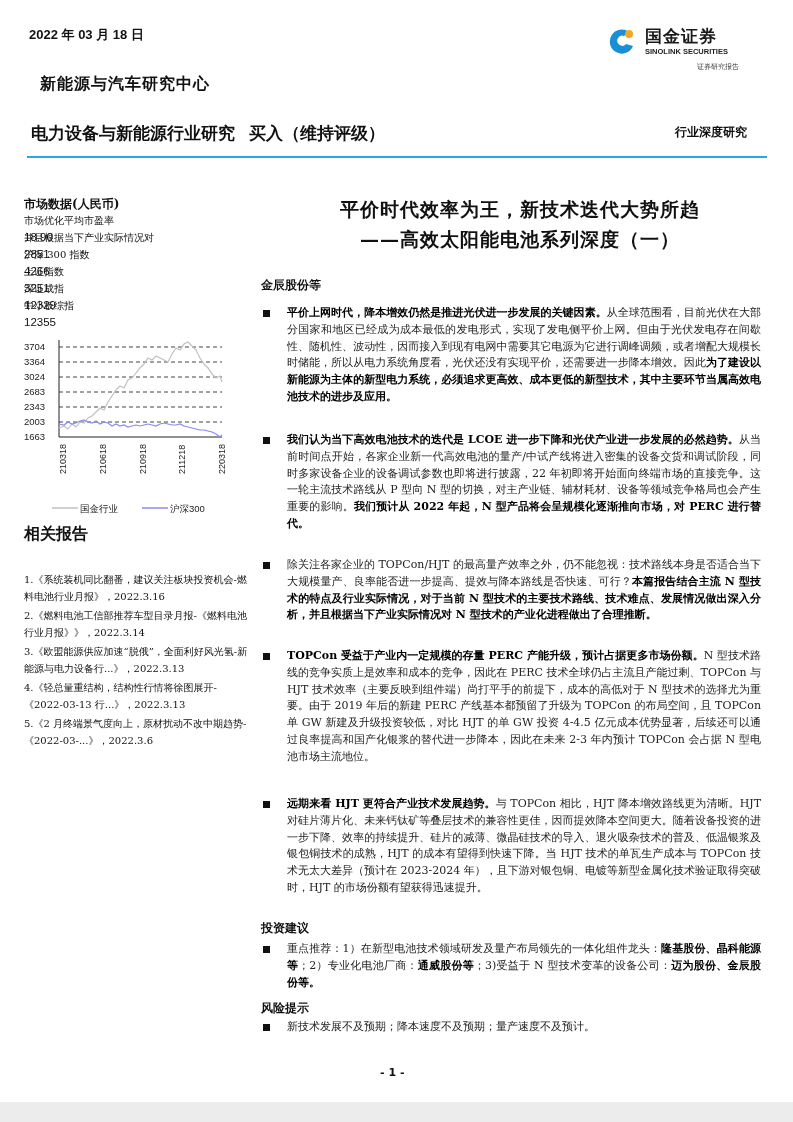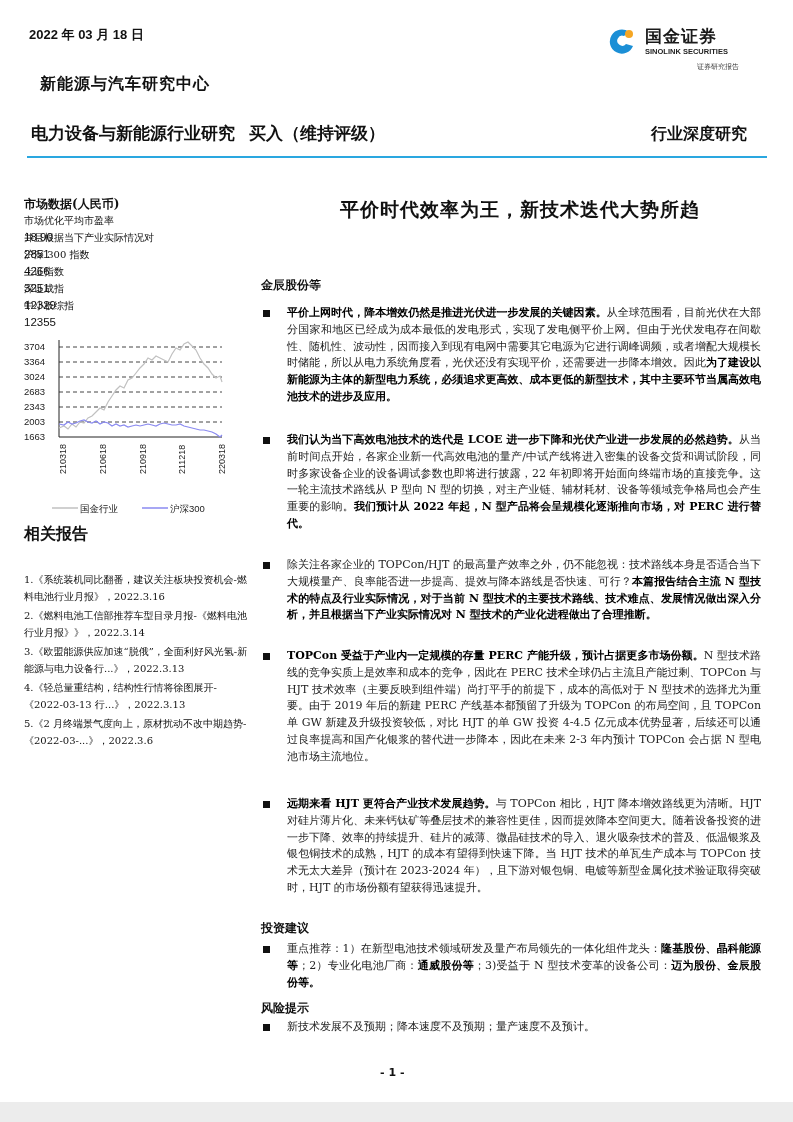--- a/index.html
+++ b/index.html
@@ -3,21 +3,21 @@
 <meta charset="utf-8">
 <style>
   html, body { margin:0; padding:0; }
   body { width:793px; height:1122px; background:#ffffff; position:relative; overflow:hidden;
          font-family:"DejaVu Sans", "Liberation Sans", sans-serif; color:#111; }
   .abs { position:absolute; }
   .date { left:29px; top:26px; font-size:13px; font-weight:bold; font-family:"Liberation Sans", sans-serif; }
   .center-name { left:40px; top:74px; font-size:16px; font-weight:bold; font-family:"DejaVu Serif", serif; letter-spacing:1px; }
   .header-title { left:31px; top:122px; font-size:17px; font-weight:bold; }
   .header-title .rating { margin-left:14px; }
-  .doc-type { right:46px; top:124px; font-size:16px; font-weight:bold; font-family:"DejaVu Serif", serif; }
+  .doc-type { right:46px; top:124px; font-size:12px; font-weight:bold; font-family:"DejaVu Serif", serif; }
   .rule { left:27px; top:156px; width:740px; height:2px; background:#2aa7e0; }
   .logo { left:604px; top:22px; width:160px; height:54px; }
   .logo .mark { position:absolute; left:3px; top:4px; width:30px; height:30px; }
   .logo .cn { position:absolute; left:41px; top:3px; font-size:17px; font-weight:bold; color:#1a1a1a; letter-spacing:1px; }
   .logo .en { position:absolute; left:41px; top:25px; font-size:7.5px; font-weight:bold; color:#222; font-family:"Liberation Sans", sans-serif; }
   .logo .sub { position:absolute; left:93px; top:40px; font-size:7px; color:#333; font-family:"DejaVu Serif", serif; }
 
   
   .md-title { left:24px; top:196px; font-size:12px; font-weight:bold; font-family:"DejaVu Serif", serif; }
   .md-table { left:24px; top:212px; width:219px; }
@@ -139,20 +139,21 @@
 <div class="abs rel-list">
   <div class="item">1.《系统装机同比翻番，建议关注板块投资机会-燃料电池行业月报》，2022.3.16</div>
   <div class="item">2.《燃料电池工信部推荐车型目录月报-《燃料电池行业月报》》，2022.3.14</div>
   <div class="item">3.《欧盟能源供应加速“脱俄”，全面利好风光氢-新能源与电力设备行...》，2022.3.13</div>
   <div class="item">4.《轻总量重结构，结构性行情将徐图展开-《2022-03-13 行...》，2022.3.13</div>
   <div class="item">5.《2 月终端景气度向上，原材扰动不改中期趋势-《2022-03-...》，2022.3.6</div>
 </div>
 
 <div class="abs main-title">
   <div>平价时代效率为王，新技术迭代大势所趋</div>
+  <div>——高效太阳能电池系列深度（一）</div>
 </div>
 
 <div class="abs sec core">金辰股份等</div>
 
 <div class="abs bullet-block b1">
   <div class="bullet"><span class="sq"></span><b>平价上网时代，降本增效仍然是推进光伏进一步发展的关键因素。</b><span>从全球范围看，目前光伏在大部分国家和地区已经成为成本最低的发电形式，实现了发电侧平价上网。但由于光伏发电存在间歇性、随机性、波动性，因而接入到现有电网中需要其它电源为它进行调峰调频，或者增配大规模长时储能，所以从电力系统角度看，光伏还没有实现平价，还需要进一步降本增效。因此</span><b>为了建设以新能源为主体的新型电力系统，必须追求更高效、成本更低的新型技术，其中主要环节当属高效电池技术的进步及应用。</b></div>
 </div>
 <div class="abs bullet-block b2">
   <div class="bullet"><span class="sq"></span><b>我们认为当下高效电池技术的迭代是 LCOE 进一步下降和光伏产业进一步发展的必然趋势。</b><span>从当前时间点开始，各家企业新一代高效电池的量产/中试产线将进入密集的设备交货和调试阶段，同时多家设备企业的设备调试参数也即将进行披露，22 年初即将开始面向终端市场的直接竞争。这一轮主流技术路线从 P 型向 N 型的切换，对主产业链、辅材耗材、设备等领域竞争格局也会产生重要的影响。</span><b>我们预计从 2022 年起，N 型产品将会呈规模化逐渐推向市场，对 PERC 进行替代。</b></div>
 </div>

